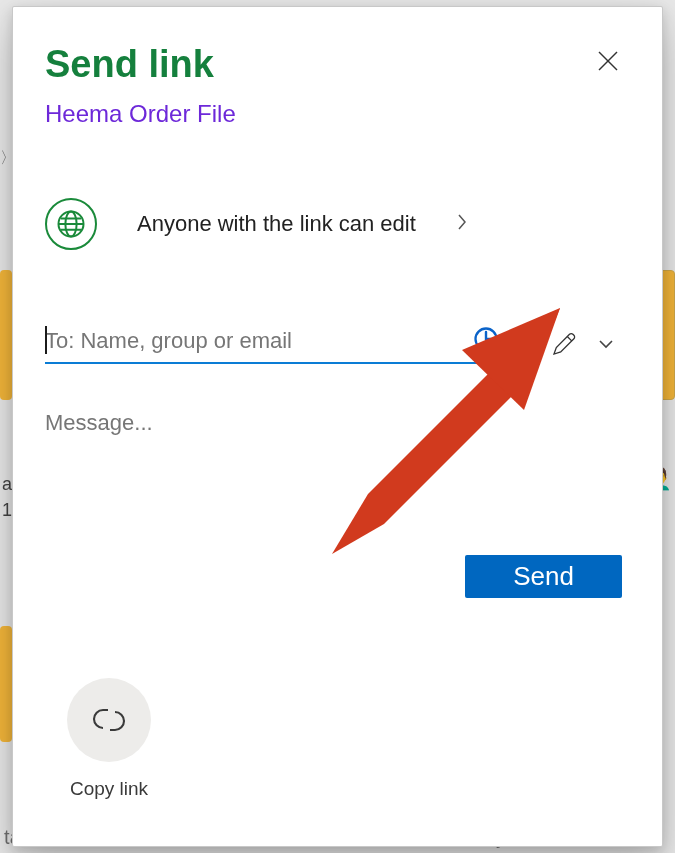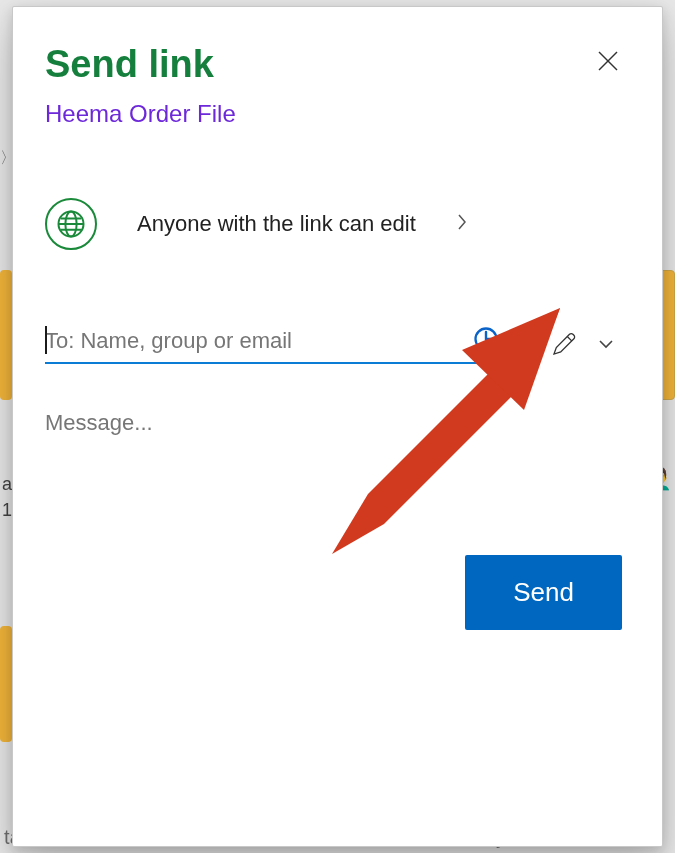--- a/index.html
+++ b/index.html
@@ -54,21 +54,21 @@
 
     .message-field {
       margin-top:46px; width:100%; min-height:90px; border:none; outline:none; resize:none;
       font-size:22px; color:#a21caf; font-family:inherit; background:transparent;
     }
     .message-field::placeholder{ color:#767676; }
 
     .send-btn {
       position:absolute; right:40px; top:548px;
       background:#0067c0; color:#fff; font-size:26px; font-weight:500;
-      border:none; padding:22px 48px; cursor:pointer; border-radius:2px;
+      border:none; padding:6px 48px; cursor:pointer; border-radius:2px;
     }
 
     .copy-block { position:absolute; left:54px; bottom:46px; text-align:center; }
     .copy-circle { width:84px; height:84px; border-radius:50%; background:#edecea; display:flex; align-items:center; justify-content:center; margin:0 auto 16px auto; }
     .copy-circle svg{ width:46px; height:32px; stroke:#3a3a3a; stroke-width:2.1; fill:none;}
     .copy-label { font-size:19px; color:#3a3a3a; }
 
     
     .annotation-arrow { position:absolute; left:312px; top:308px; width:260px; height:260px; pointer-events:none; }
     .annotation-arrow svg{width:100%;height:100%;}
@@ -144,20 +144,29 @@
         <svg viewBox="0 0 20 20">
             <polyline points="4,7 10,13 16,7"></polyline>
           </svg>
       </div>
     </div>
 
     <textarea class="message-field" placeholder="Message..." style=""></textarea>
 
     <button class="send-btn">Send</button>
 
+    <div class="copy-block">
+      <div class="copy-circle">
+        <svg viewBox="0 0 46 32">
+          <path d="M17 24 a9 9 0 1 1 0-18 h5"></path>
+          <path d="M29 8  a9 9 0 1 1 0 18 h-5"></path>
+        </svg>
+      </div>
+      <div class="copy-label">Copy link</div>
+    </div>
 
   </div>
 
   <div class="annotation-arrow">
     <svg viewBox="0 0 260 260">
       <g fill="#d13a1e">
         <polygon points="20,246 56,186 140,102 206,36 248,0 222,66 156,132 72,216"></polygon>
         <polygon points="248,0 150,42 212,102"></polygon>
       </g>
     </svg>

